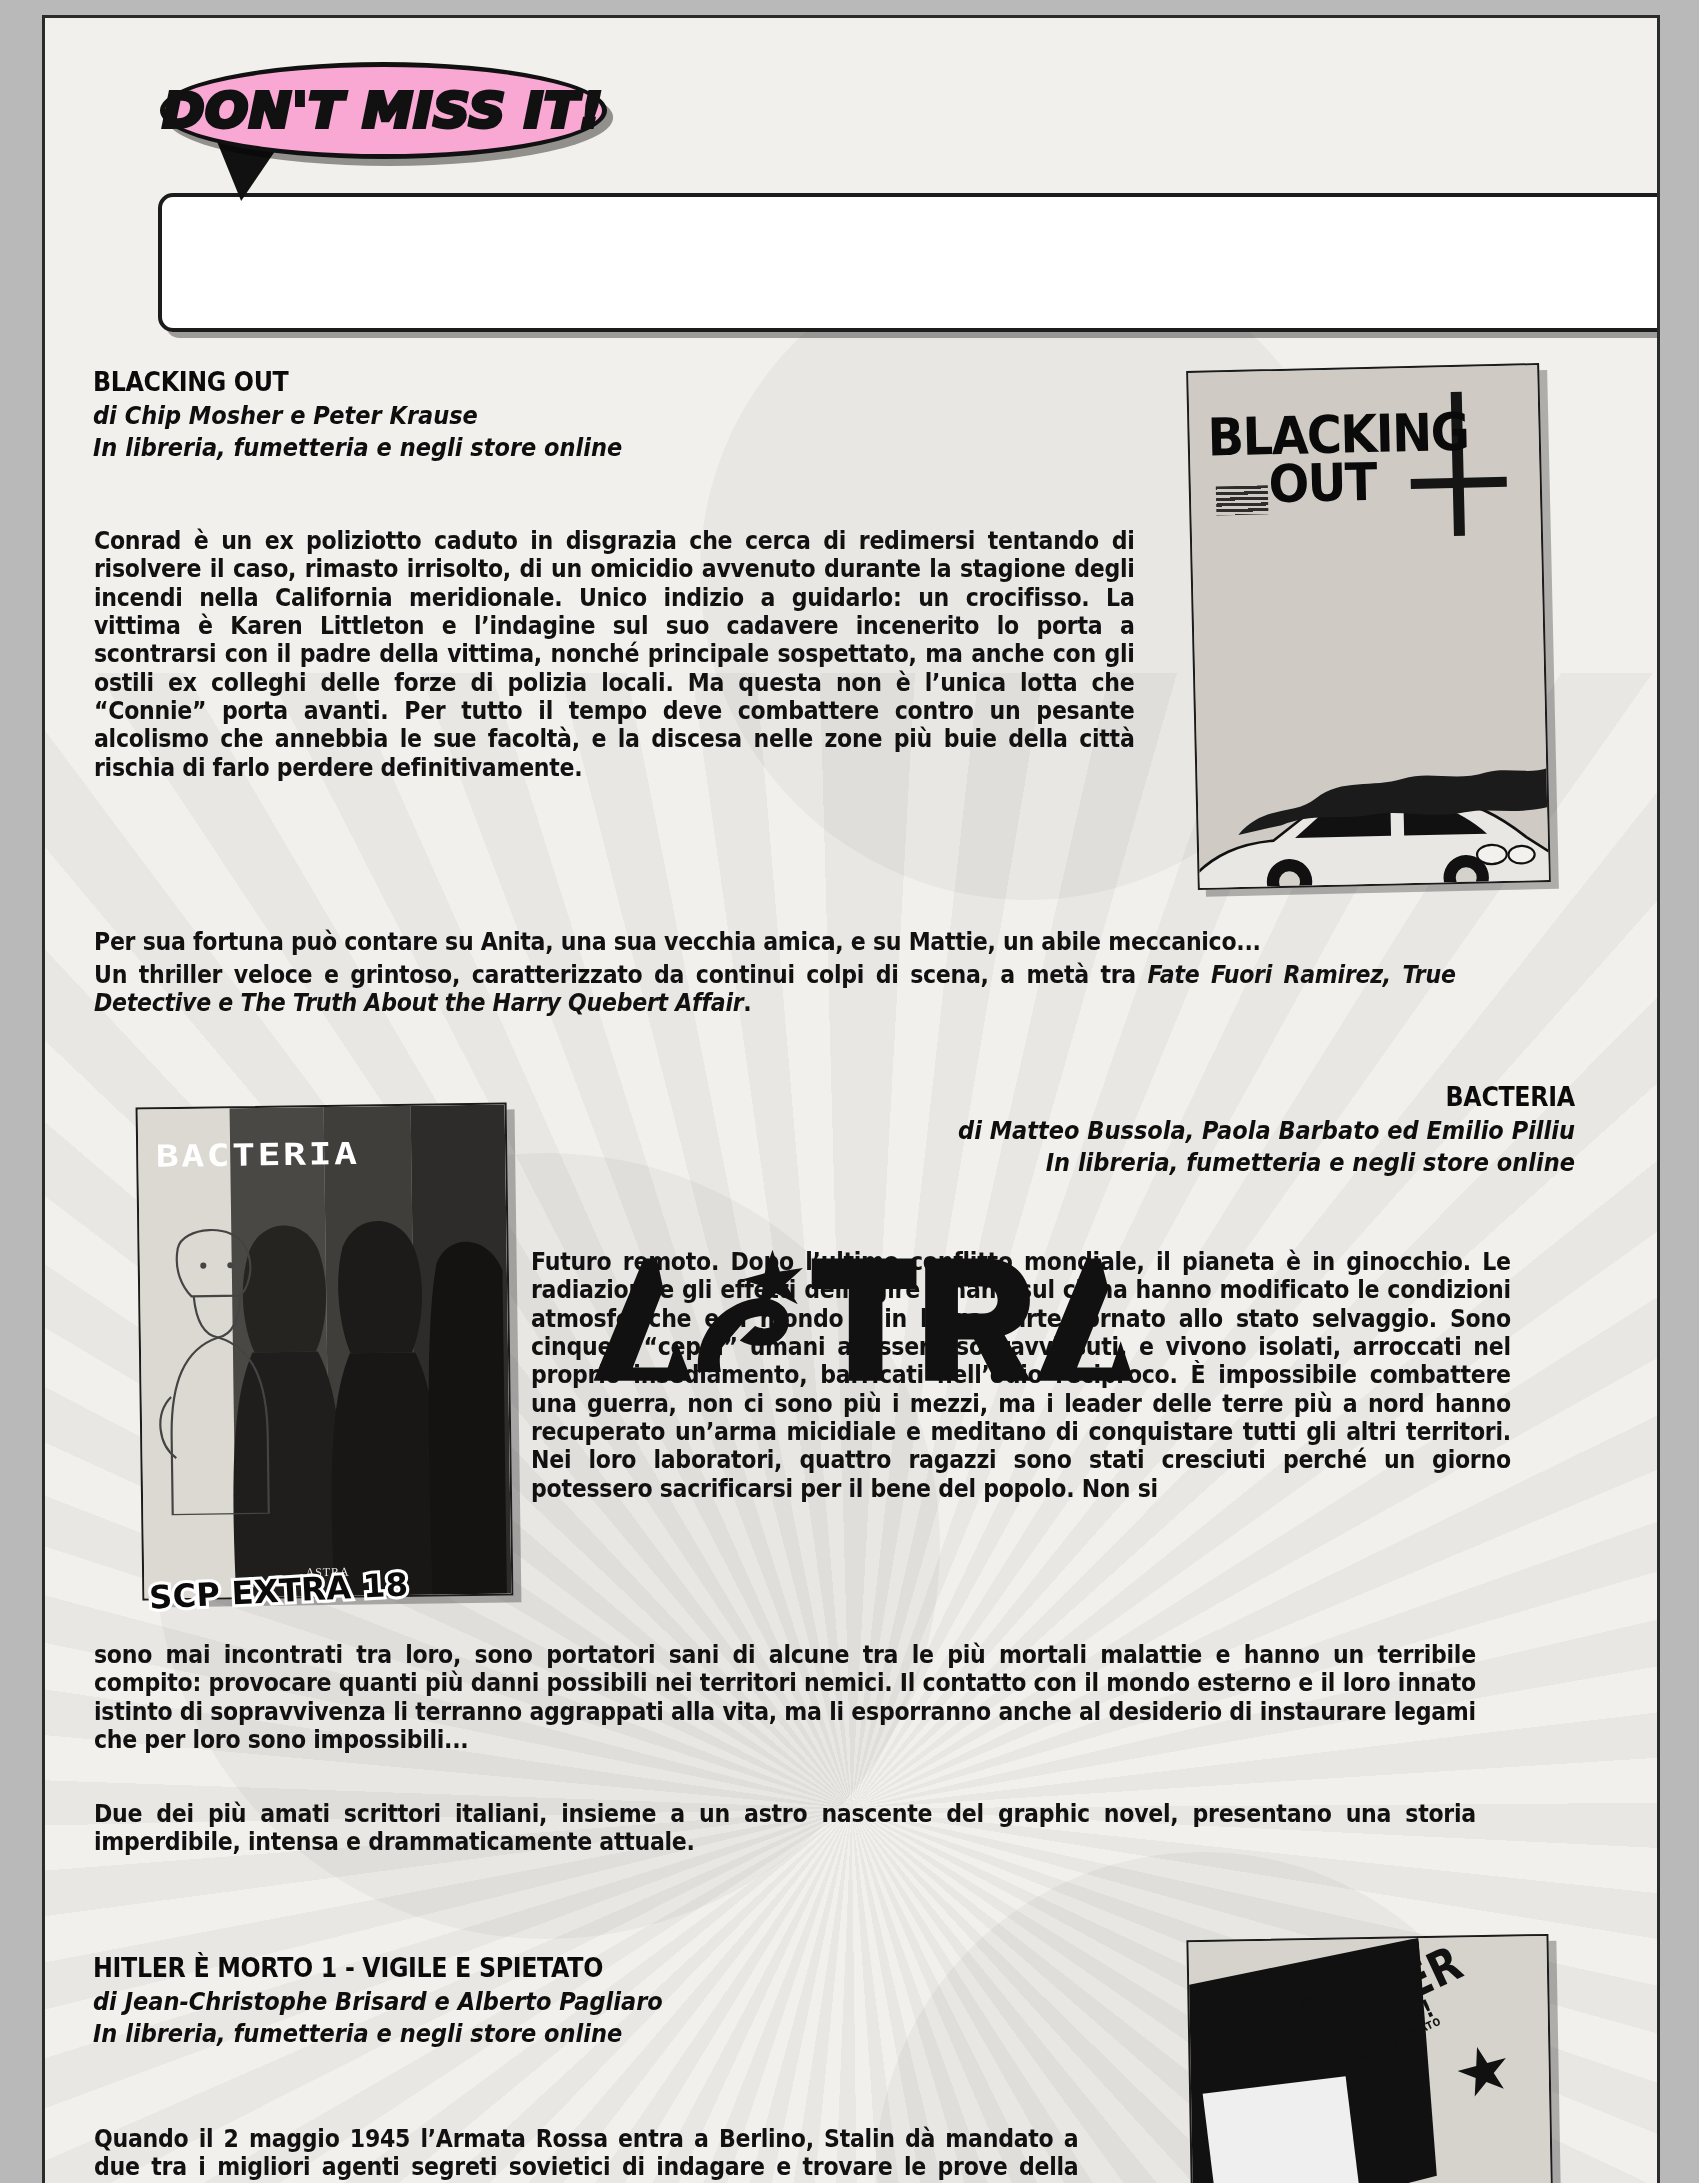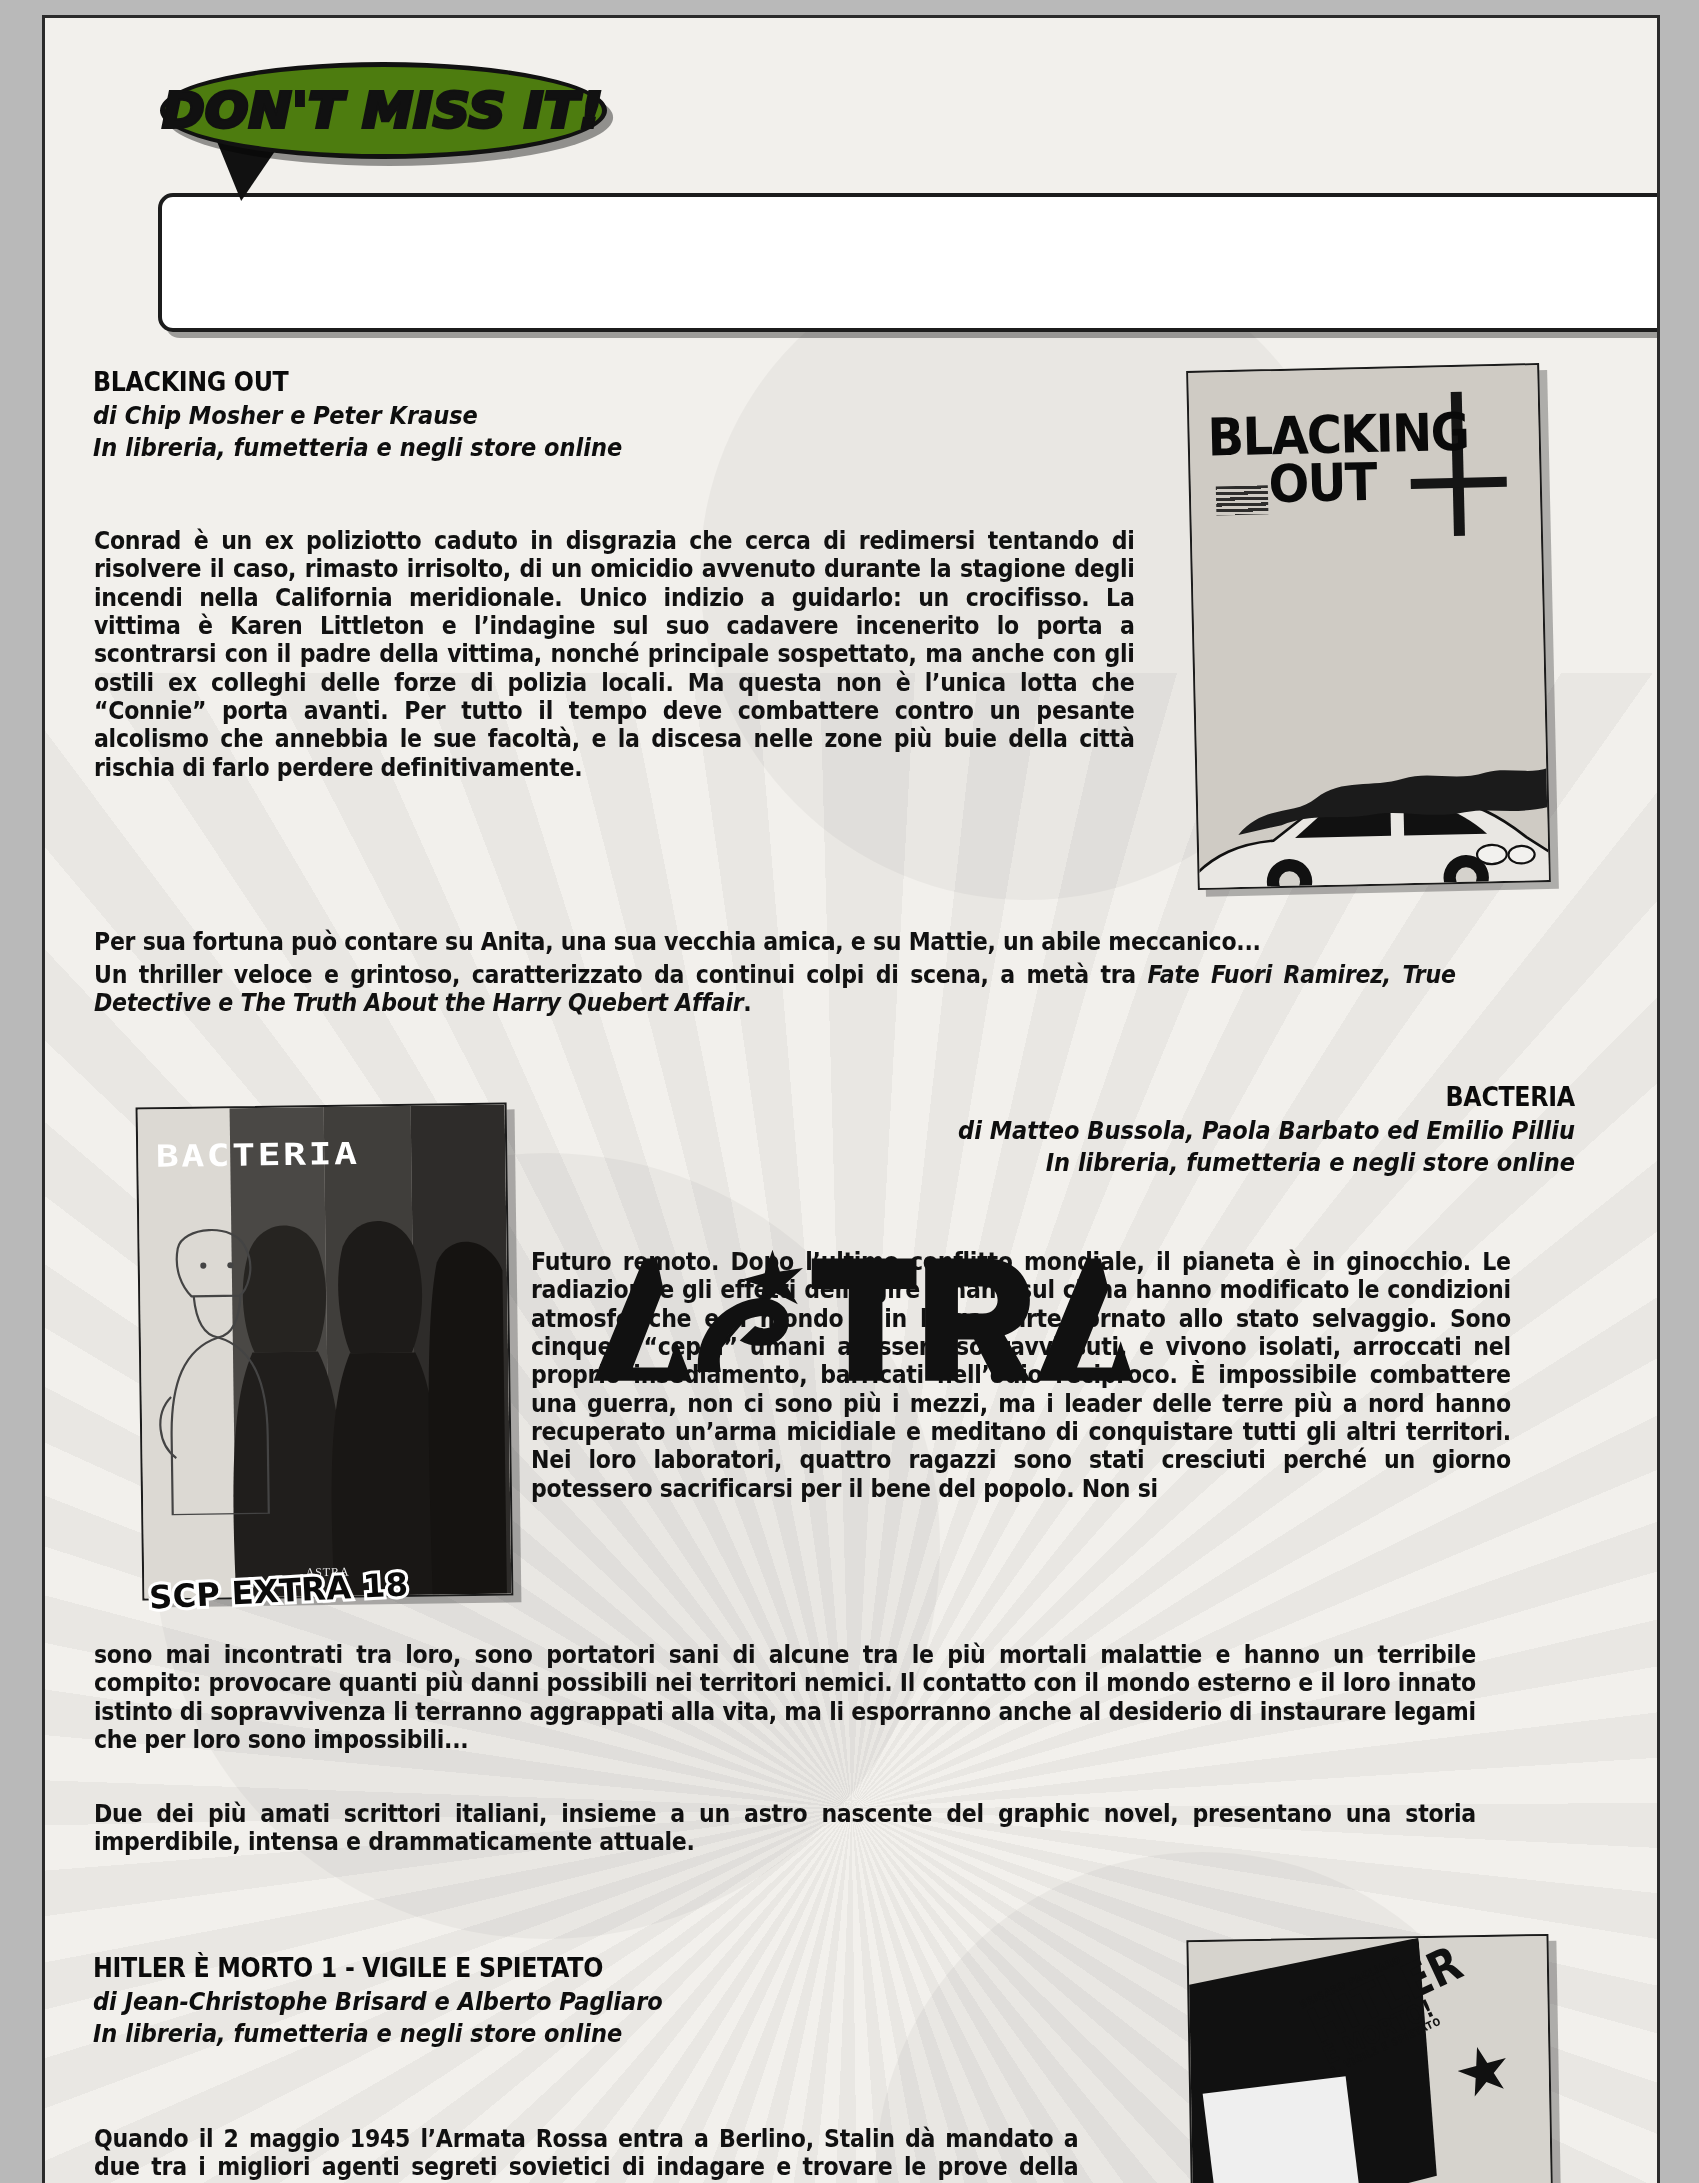--- a/index.html
+++ b/index.html
@@ -52,21 +52,21 @@
   .bubble-wrap {
     position: absolute;
     left: 97px; top: 35px;
     width: 472px; height: 144px;
     z-index: 40;
   }
   .bubble {
     position: absolute;
     left: 17.5px; top: 8.7px;
     width: 437px; height: 87px;
-    background: #4d7c0f;
+    background: #f9a8d4;
     border: 5.2px solid #111;
     border-radius: 50% / 50%;
     box-shadow: 6.1px 7px 0 rgba(0,0,0,0.40);
     display: flex;
     align-items: center;
     justify-content: center;
   }
   .bubble-text {
     font-family: "DejaVu Sans", sans-serif;
     font-weight: 900;

